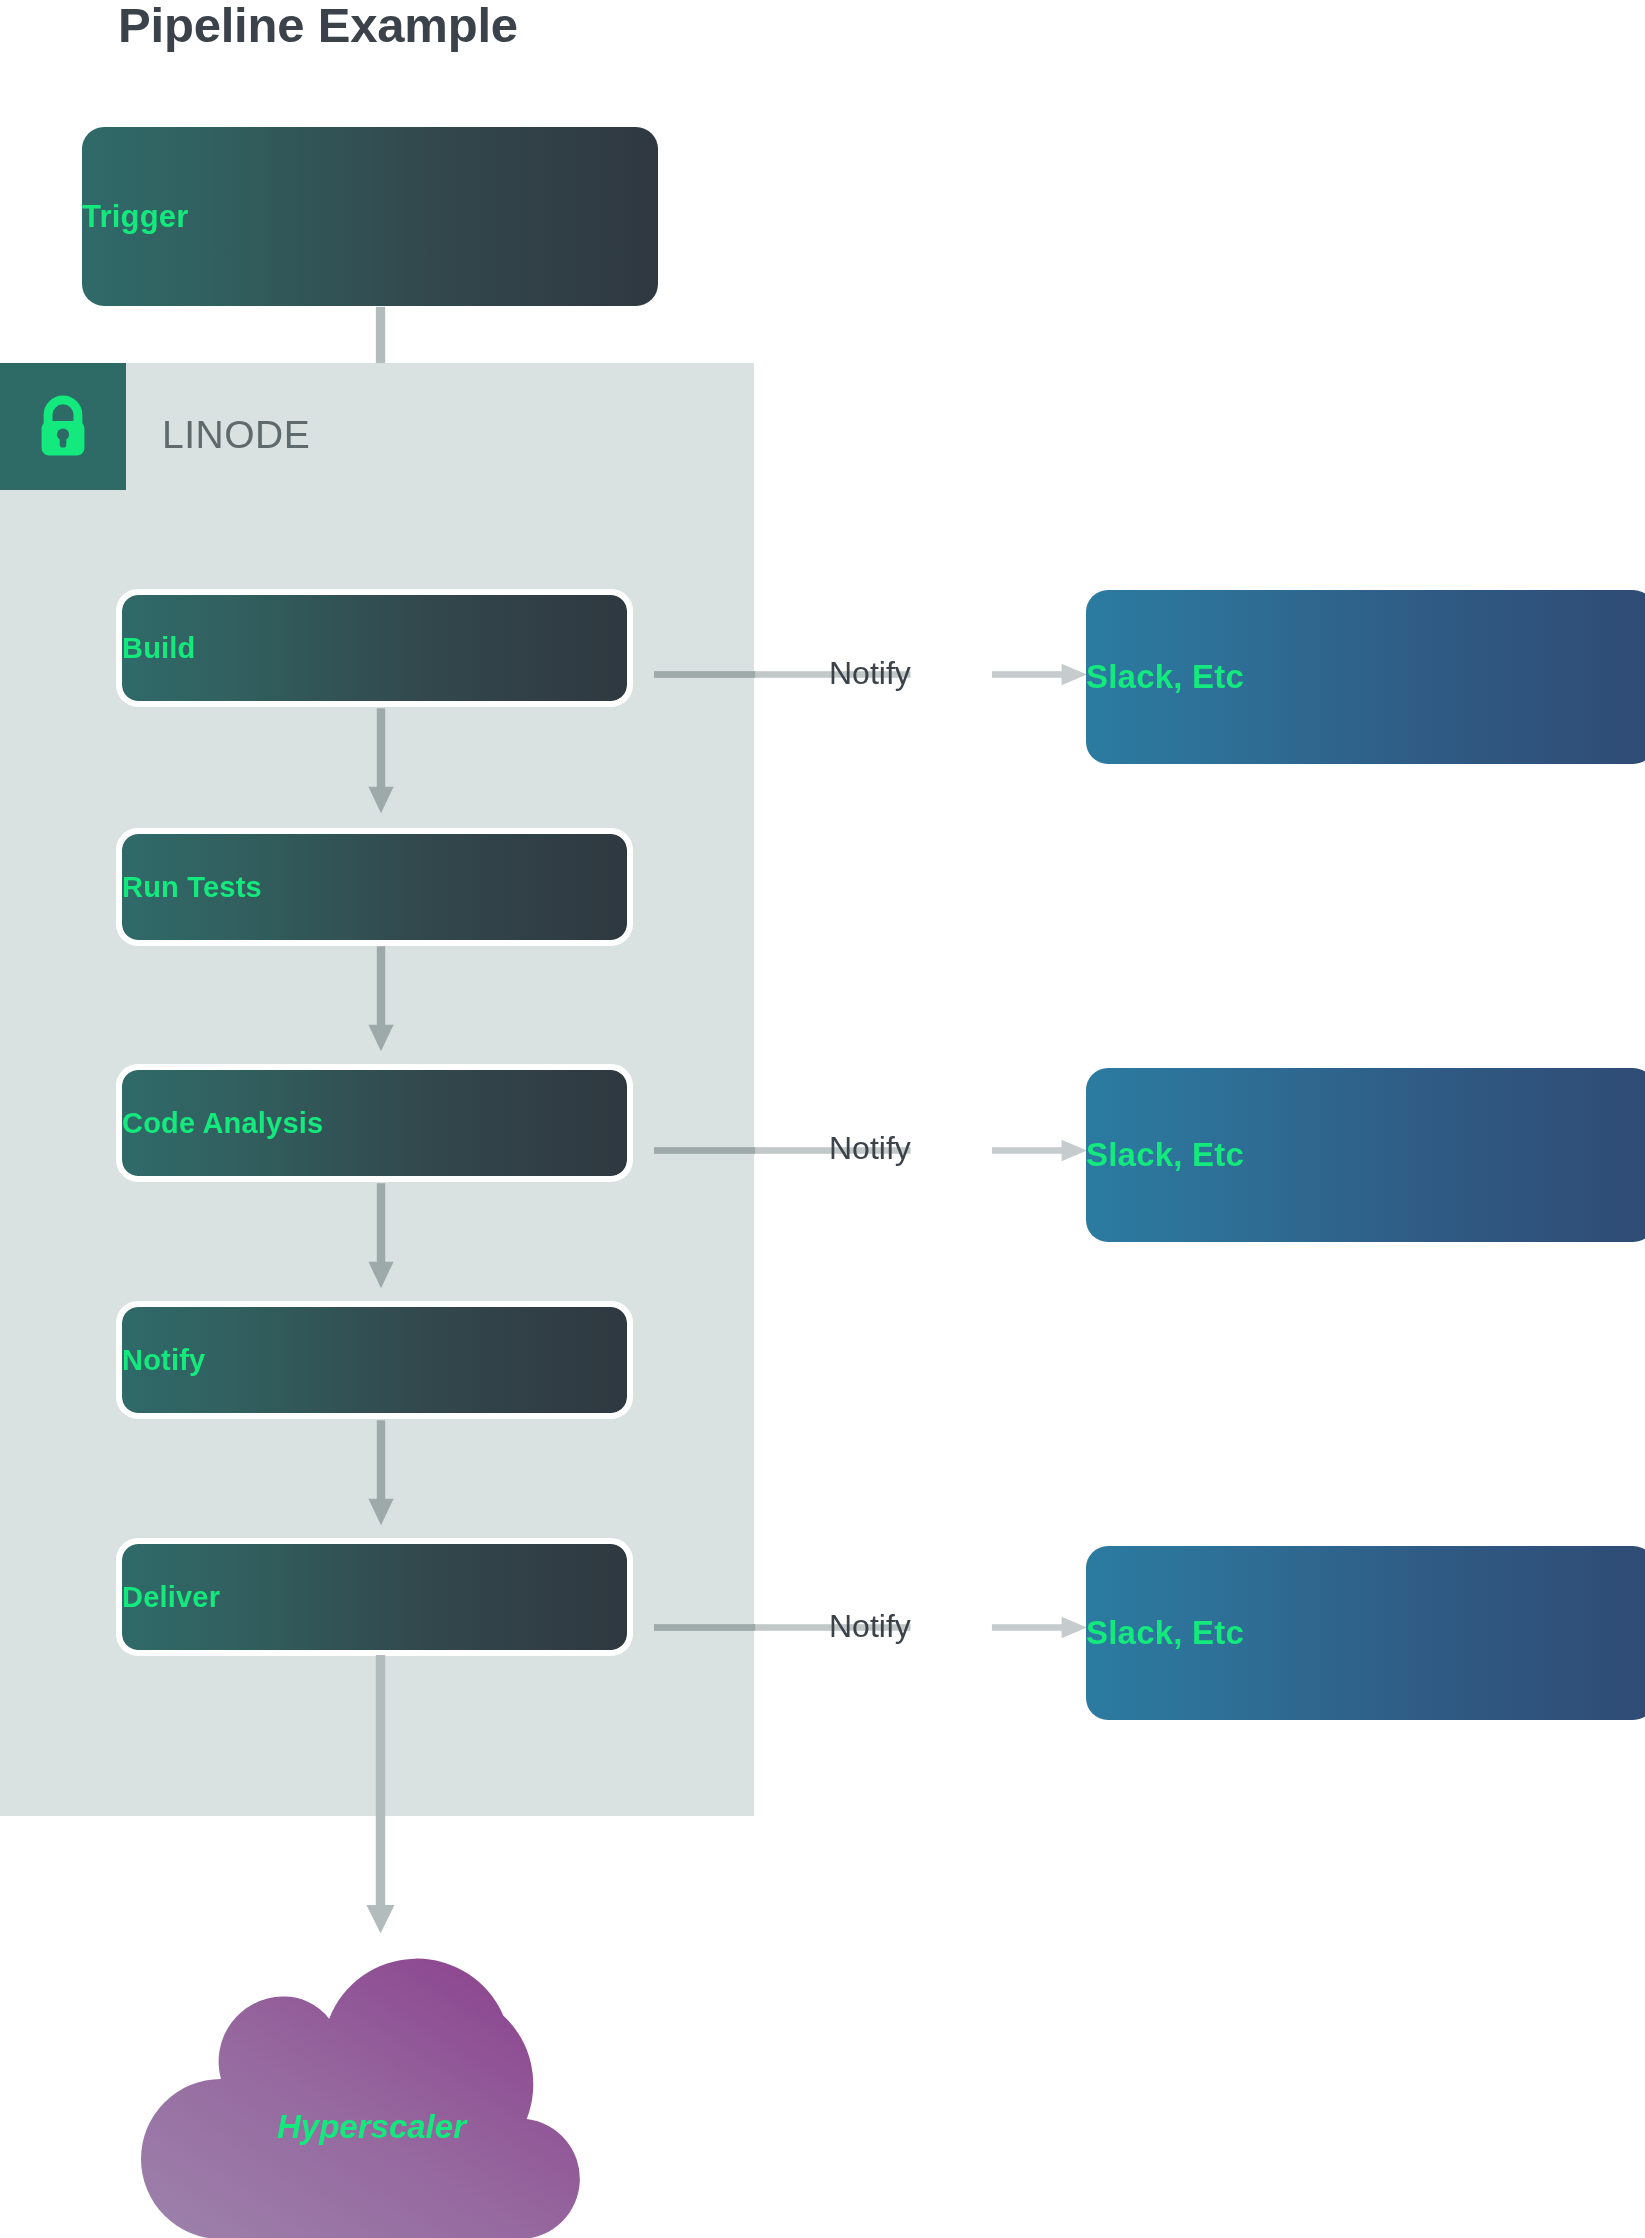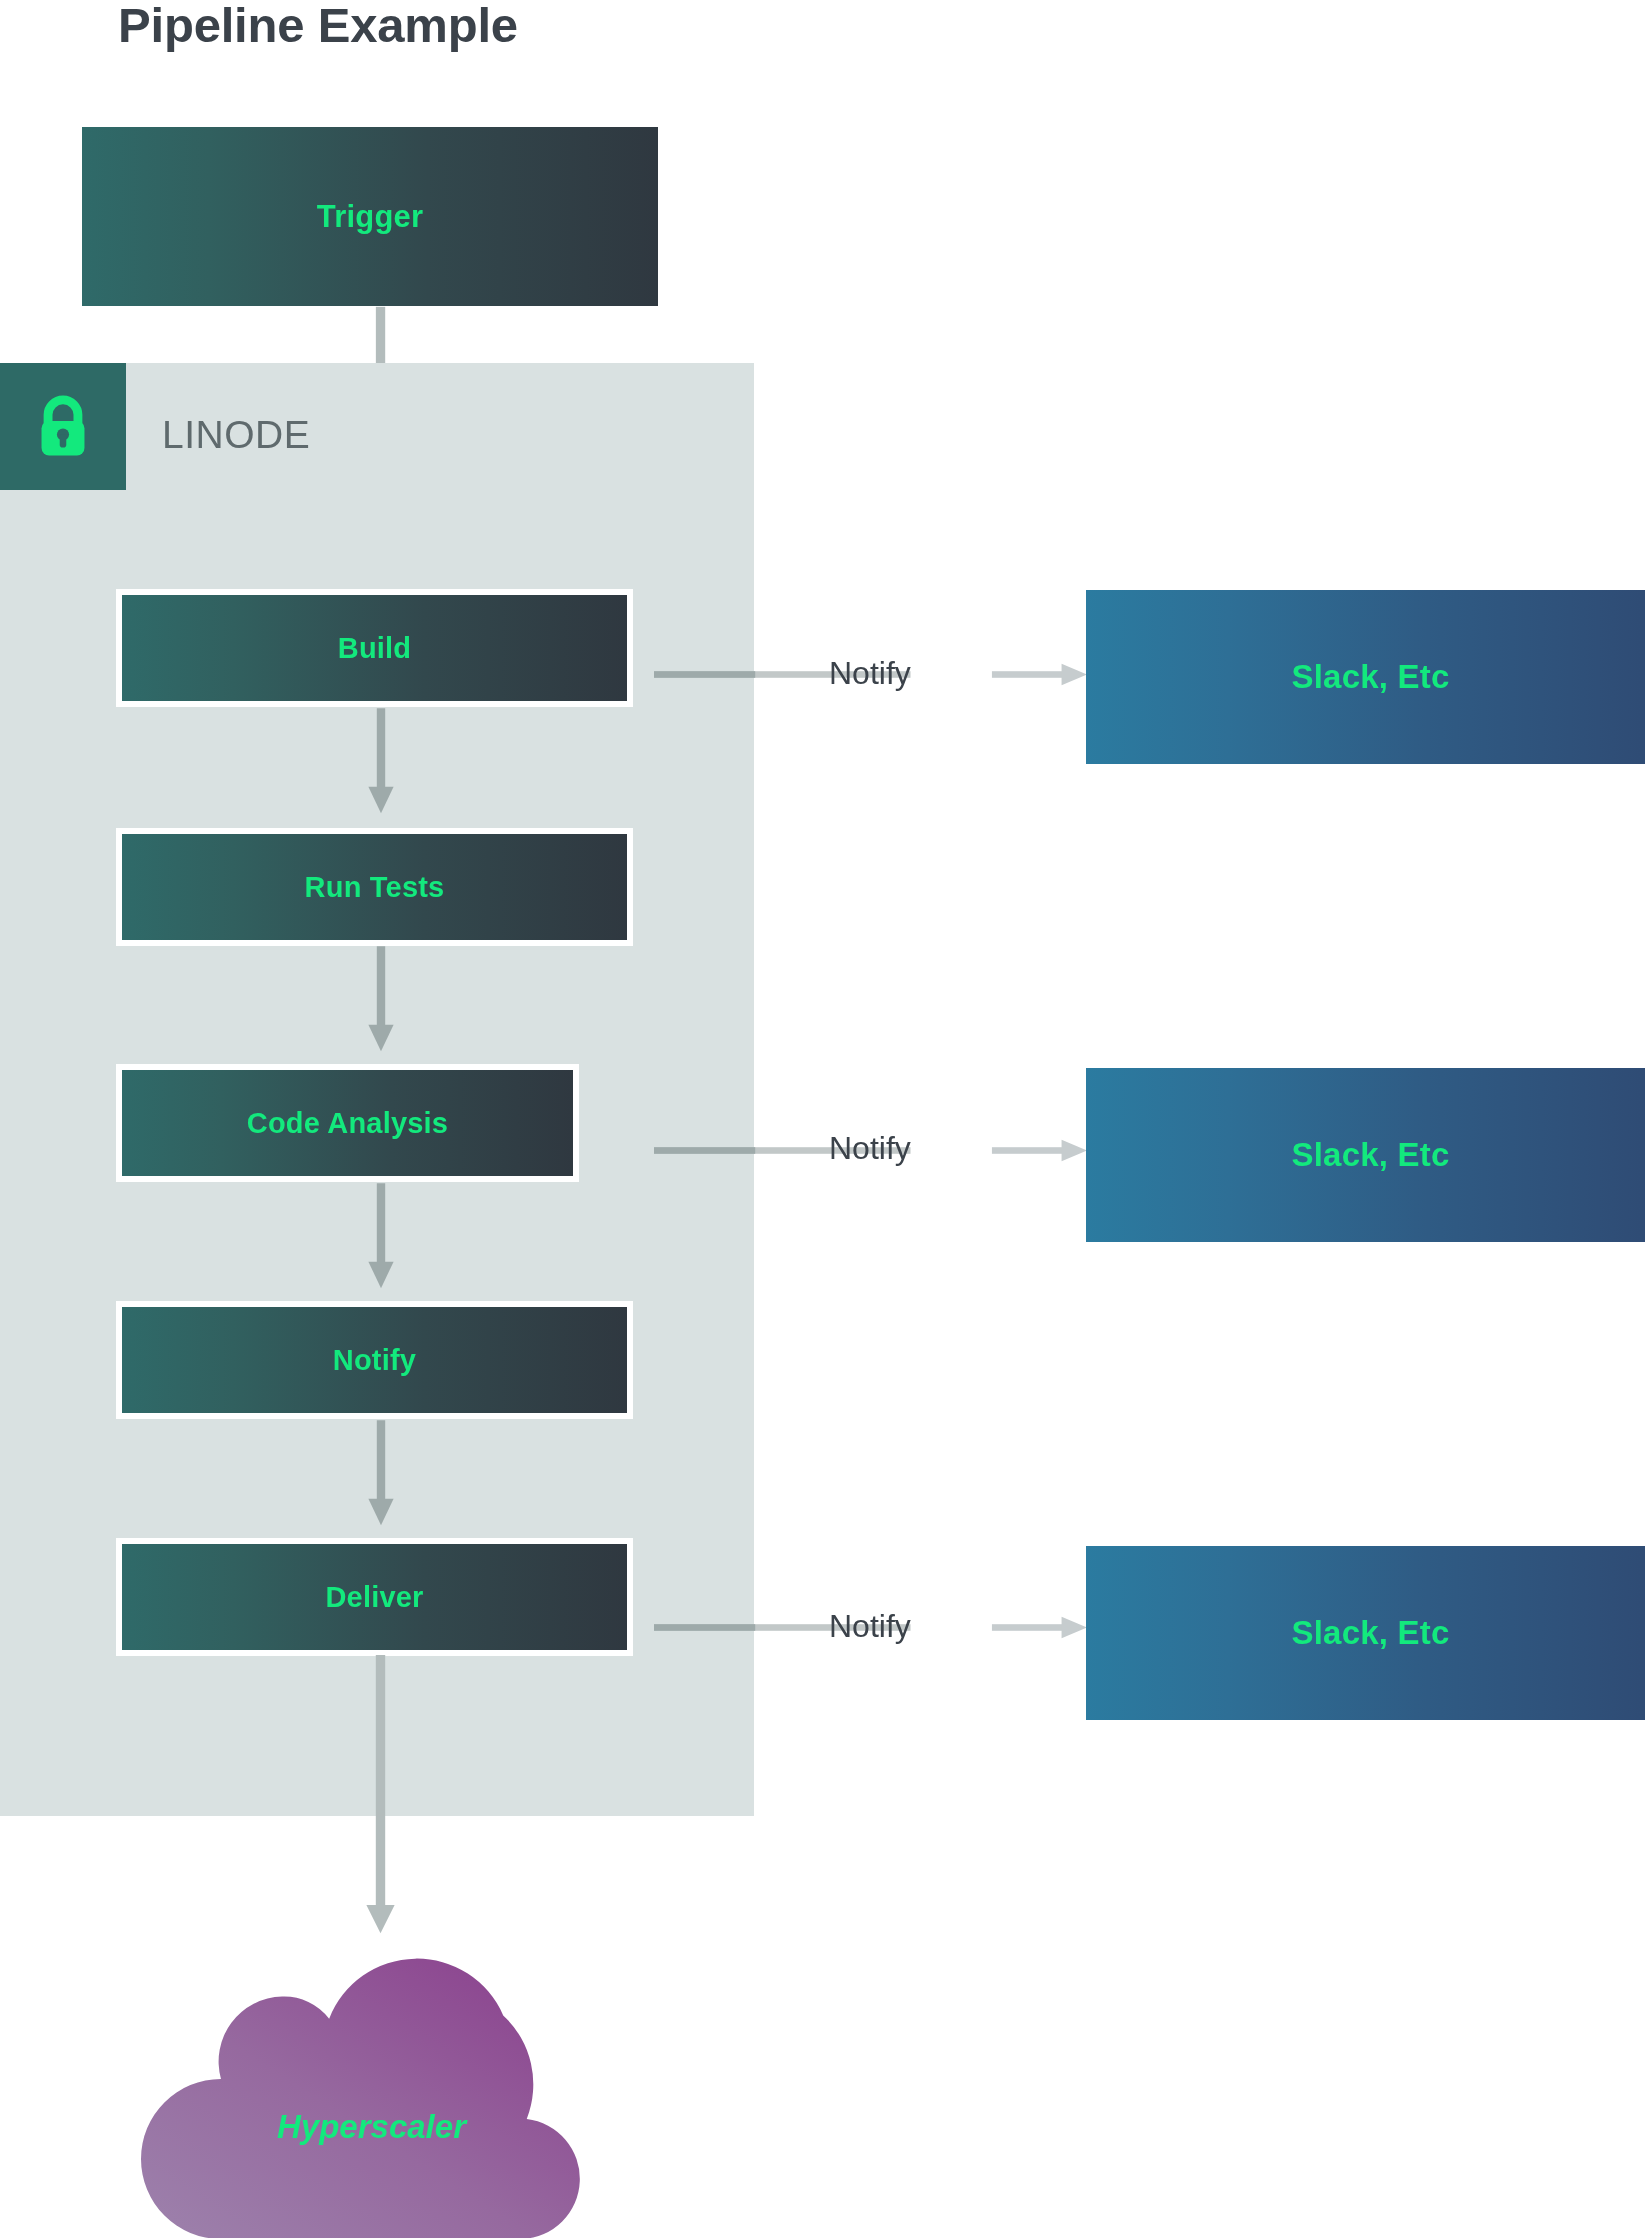--- a/index.html
+++ b/index.html
@@ -64,22 +64,22 @@
     color: #5f6a6d;
     letter-spacing: 0.5px;
     white-space: nowrap;
   }
 
   
   .node-box {
     position: absolute;
     display: flex;
     align-items: center;
-    justify-content: center;
     box-sizing: border-box;
+    border-radius: 22px;
   }
   .node-box .node-label {
     font-size: 31px;
     font-weight: bold;
     color: #13e97d;
     letter-spacing: 0.2px;
     white-space: nowrap;
   }
 
   
@@ -94,21 +94,21 @@
   
   .stage-box {
     border: 6.6px solid #ffffff;
     background: linear-gradient(to right, #2f6a69 0%, #31605f 22%, #32484d 60%, #2f3840 100%);
     background-clip: content-box;
   }
   .stage-box .node-label { font-size: 29px; }
 
   #node-build        { left: 116px; top: 589px; width: 517px; height: 118px; }
   #node-run-tests    { left: 116px; top: 828px; width: 517px; height: 118px; }
-  #node-code-analysis{ left: 116px; top: 1064px; width: 463px; height: 118px; }
+  #node-code-analysis{ left: 116px; top: 1064px; width: 517px; height: 118px; }
   #node-package      { left: 116px; top: 1301px; width: 517px; height: 118px; }
   #node-deliver      { left: 116px; top: 1538px; width: 517px; height: 118px; }
 
   
   .notify-box {
     left: 1086px;
     width: 569px;
     height: 174px;
     background: linear-gradient(to right, #2b7ba0 0%, #2e6f96 25%, #2f5b84 60%, #2f4b74 100%);
   }

